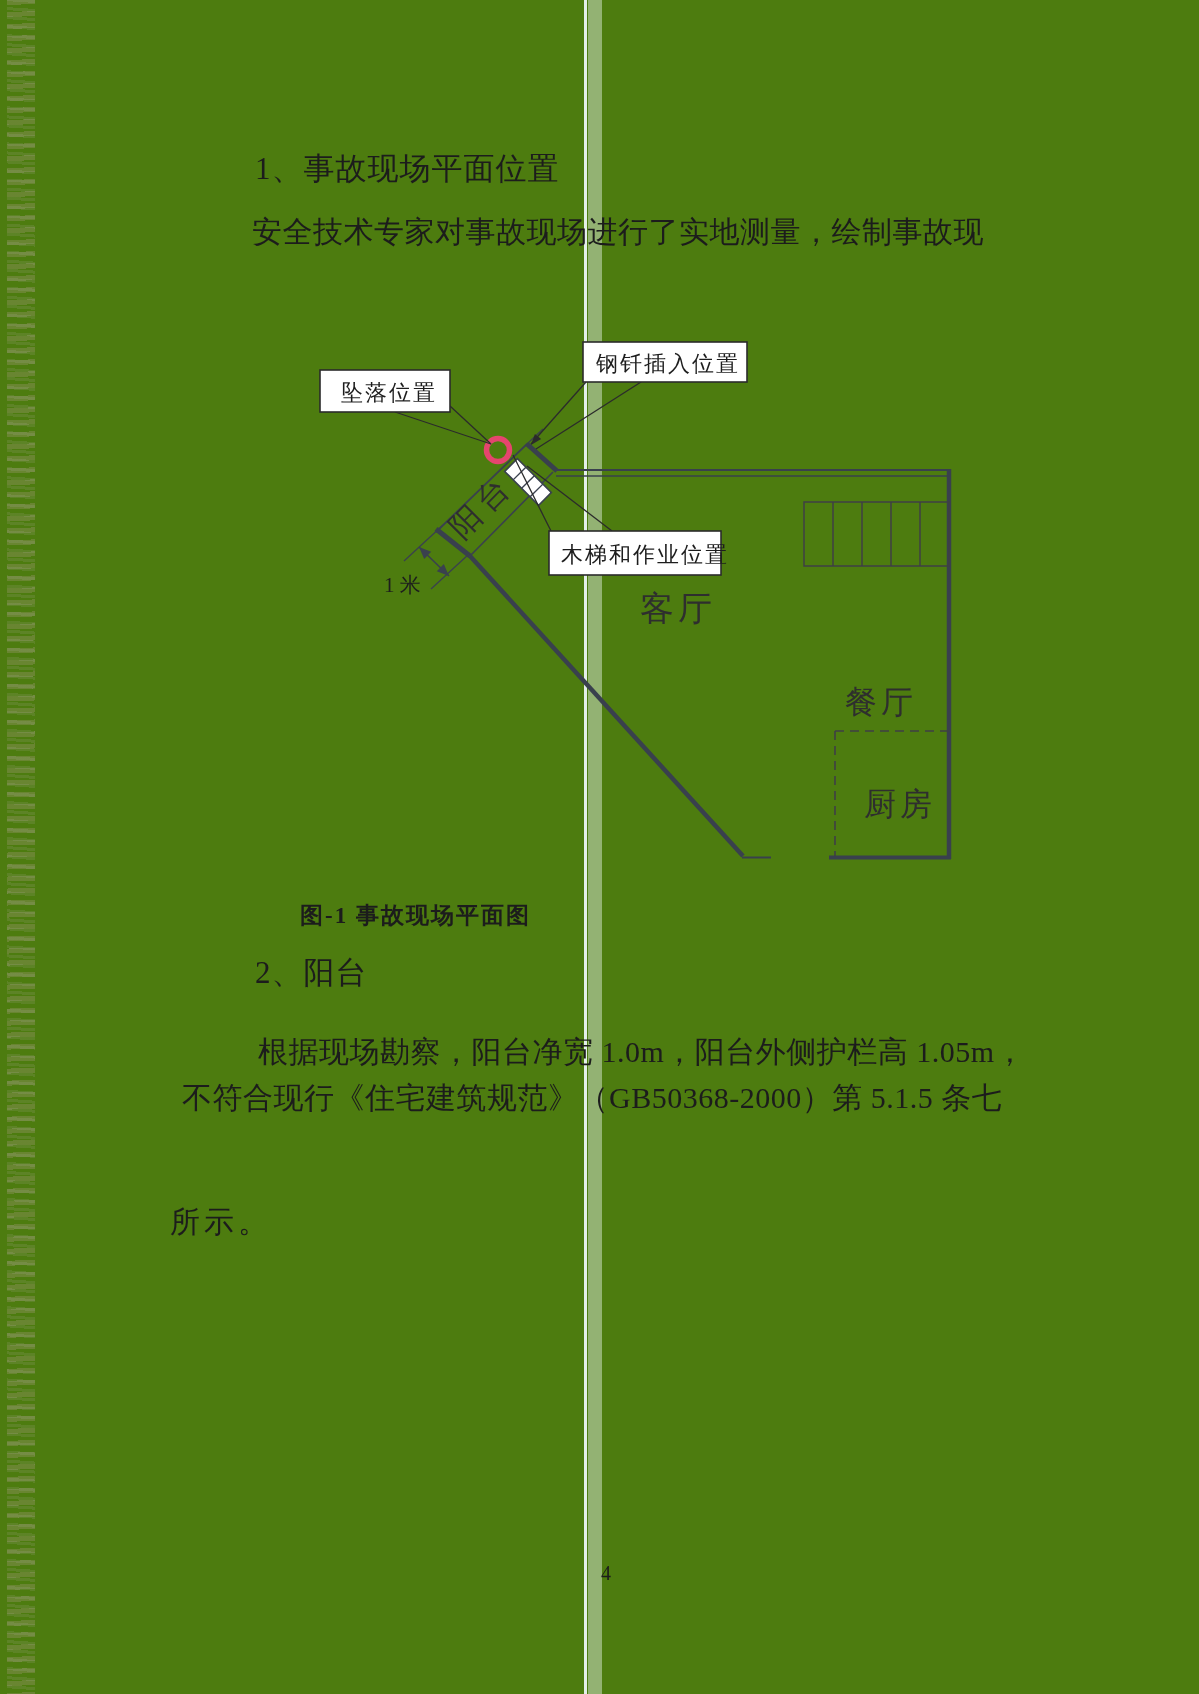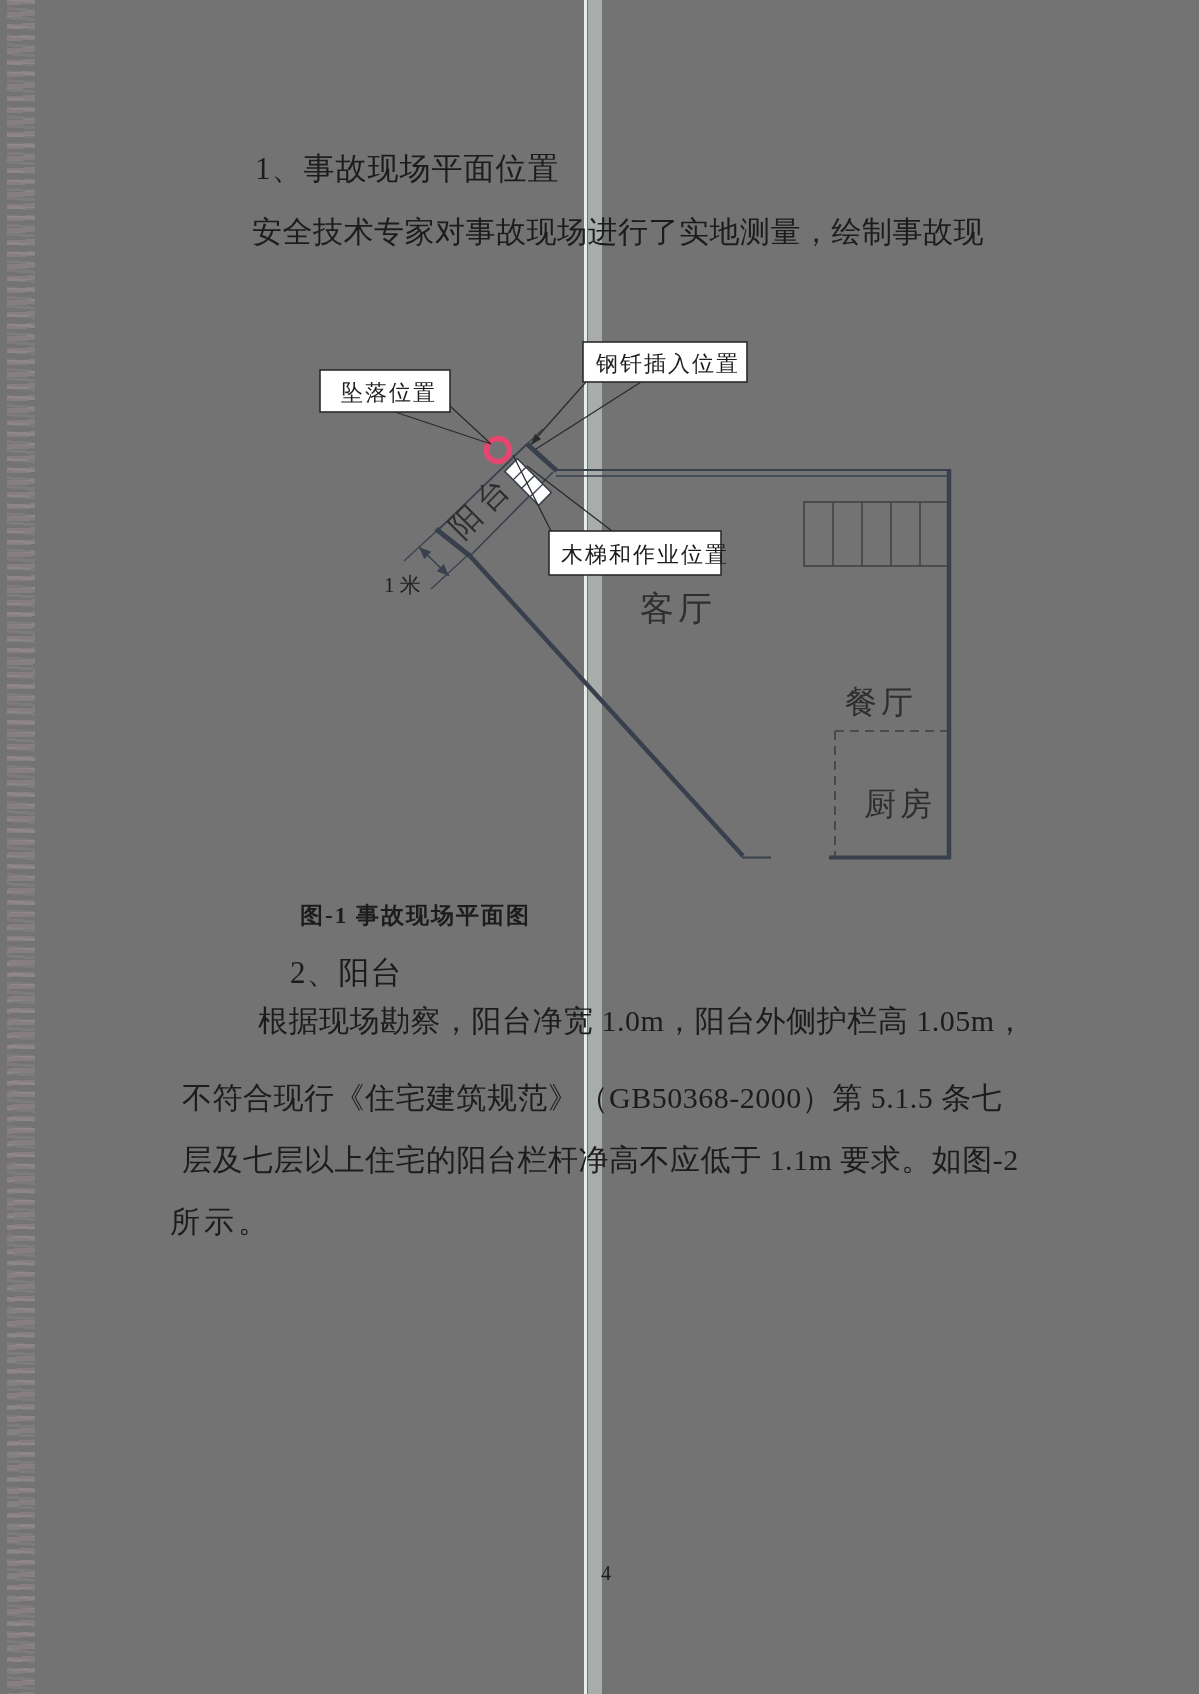--- a/index.html
+++ b/index.html
@@ -1,19 +1,19 @@
 <!DOCTYPE html>
 <html><head>
 <meta charset="utf-8">
 <style>
   html,body{margin:0;padding:0;background:#ffffff;}
   #page{
     position:relative;
     width:1199px;height:1694px;
-    background:#737373;
+    background:#4d7c0f;
     overflow:hidden;
     font-family:"Liberation Serif","DejaVu Serif",serif;
     color:#1c1c1c;
   }
   
   .edge-noise{
     position:absolute;left:7px;top:0;width:28px;height:1694px;
     background:
       repeating-linear-gradient(178deg,
         rgba(205,170,175,0.22) 0px, rgba(205,170,175,0.22) 5px,
@@ -130,21 +130,20 @@
     <text x="596" y="371" class="callout-text">钢钎插入位置</text>
 
     <line x1="551" y1="531" x2="513" y2="455" stroke="#2b2b2b" stroke-width="1.3"></line>
     <line x1="612" y1="531" x2="527" y2="466" stroke="#2b2b2b" stroke-width="1.3"></line>
     <rect x="549" y="531" width="172" height="44" fill="#ffffff" stroke="#2b2b2b" stroke-width="1.6"></rect>
     <text x="561" y="562" class="callout-text">木梯和作业位置</text>
   </svg>
 
   <div class="caption">图-1 事故现场平面图</div>
 
-  <div class="doc-line heading" style="left:255px;top:952px;margin-left:35px;">2、阳台</div>
-  <div class="doc-line" style="left:258px;top:1001px;letter-spacing:0.5px;">根据现场勘察，阳台净宽 1.0m，阳台外侧护栏高 1.05m，</div>
+  <div class="doc-line heading" style="left:255px;top:952px;">2、阳台</div>
+  <div class="doc-line" style="left:258px;top:1032px;letter-spacing:0.5px;">根据现场勘察，阳台净宽 1.0m，阳台外侧护栏高 1.05m，</div>
   <div class="doc-line" style="left:182px;top:1078px;letter-spacing:0.5px;">不符合现行《住宅建筑规范》（GB50368-2000）第 5.1.5 条七</div>
-  <div class="doc-line" style="left:182px;top:1140px;letter-spacing:0.5px;">层及七层以上住宅的阳台栏杆净高不应低于 1.1m 要求。如图-2</div>
   <div class="doc-line" style="left:170px;top:1202px;letter-spacing:4px;">所示。</div>
 
   <div class="page-number">4</div>
 
 </div>
 
 </body></html>

